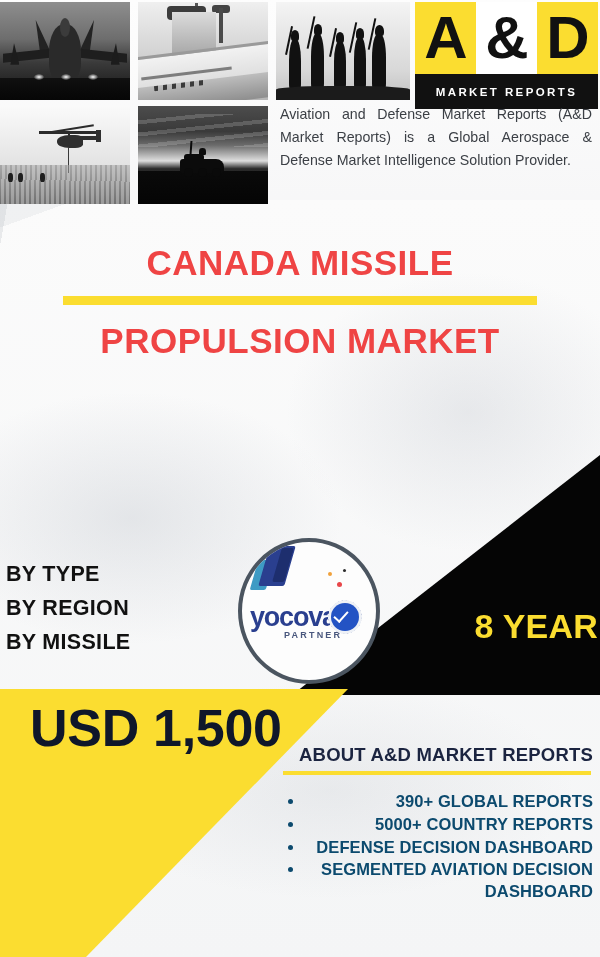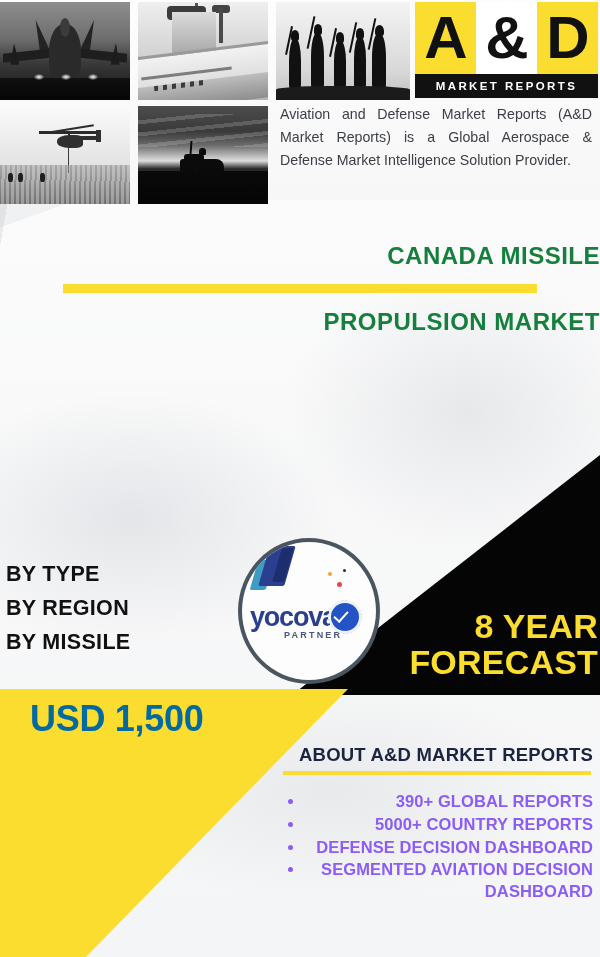--- a/index.html
+++ b/index.html
@@ -140,32 +140,32 @@
   .ph-veh .w1 { left:35%; } .ph-veh .w2 { left:46%; } .ph-veh .w3 { left:57%; }
 
   
   .logo { position:absolute; left:415px; top:2px; width:183px; height:96px; z-index:3; }
   .logo-row { display:flex; height:72px; }
   .logo-cell { flex:1; display:flex; align-items:center; justify-content:center;
     font-weight:700; font-size:60px; line-height:1; color:#111; letter-spacing:-1px; }
   .logo-a { background:#FBDD30; }
   .logo-amp { background:#ffffff; }
   .logo-d { background:#FBDD30; }
-  .logo-bar { height:24px; background:#111; color:#fff;
+  .logo-bar { height:35px; background:#111; color:#fff;
     display:flex; align-items:center; justify-content:center;
     font-size:11.5px; letter-spacing:2.4px; font-weight:600; }
 
   
   .intro { position:absolute; left:280px; top:103px; width:312px; z-index:3;
     font-size:14.2px; line-height:1.62; color:#3b3f45; text-align:justify;
     text-align-last:left; }
 
   
   .title-wrap { position:absolute; left:0; top:243px; width:600px; z-index:3; text-align:center; }
-  .title-line { font-size:24px; font-weight:700; letter-spacing:.5px; color:#15803d; line-height:1.12;text-align:right; }
+  .title-line { font-size:35px; font-weight:700; letter-spacing:.5px; color:#ef4444; line-height:1.12; }
   .title-rule { width:474px; height:9px; background:#FBDD30; margin:14px auto 16px; }
 
   
   .subtitle { position:absolute; left:16px; top:390px; width:568px; z-index:3;
     text-align:center; font-size:21.5px; line-height:1.72; color:#3a3a3a;
     font-weight:400; letter-spacing:.1px; }
 
   
   .blackwedge { position:absolute; left:0; top:440px; width:600px; height:255px; z-index:4;
     background:#050505; clip-path:polygon(600px 15px, 600px 255px, 292px 255px); }
@@ -207,28 +207,28 @@
   .badge .d3 { position:absolute; left:101px; top:27px; width:3px; height:3px;
     border-radius:50%; background:#2c2c2c; }
 
   
   .forecast { position:absolute; left:398px; top:608px; width:200px; z-index:8;
     color:#FBDD30; font-weight:700; font-size:34px; line-height:1.07;
     text-align:right; letter-spacing:.2px; }
 
   
   .price { position:absolute; left:30px; top:698px; z-index:8;
-    font-size:36px; font-weight:700; color:#0369a1; letter-spacing:-.3px; }
+    font-size:52px; font-weight:700; color:#0f172a; letter-spacing:-.3px; }
 
   
   .about { position:absolute; left:283px; top:744px; width:310px; z-index:8;text-align:right; }
   .about-title { font-size:18.5px; font-weight:700; color:#1b2440; letter-spacing:.2px; }
   .about-rule { width:308px; height:4px; background:#FBDD30; margin-top:5px; }
   .about-list { margin:16px 0 0 22px; }
-  .about-list li { font-size:16.5px; font-weight:700; color:#8b5cf6;
+  .about-list li { font-size:16.5px; font-weight:700; color:#0c4a6e;
     line-height:1.32; margin-bottom:1px; letter-spacing:.1px; }
 
   
   .footer { position:absolute; left:0; bottom:8px; width:600px; z-index:9;
     text-align:center; font-size:13.4px; color:#3b3f45; letter-spacing:-.1px; }
 </style>
 </head>
 <body>
 
 <div id="poster">
@@ -354,21 +354,20 @@
     <div class="sub">PARTNER</div>
     <div class="seal">
       <div class="ring"></div>
       <div class="disc"></div>
       <div class="tick"></div>
     </div>
   </div>
 
   <div class="forecast">
     <div>8 YEAR</div>
-    <div>FORECAST</div>
   </div>
 
   <div class="price">USD 1,500</div>
 
   <div class="about">
     <div class="about-title">ABOUT A&amp;D MARKET REPORTS</div>
     <div class="about-rule"></div>
     <ul class="about-list">
       <li>390+ GLOBAL REPORTS</li>
       <li>5000+ COUNTRY REPORTS</li>

